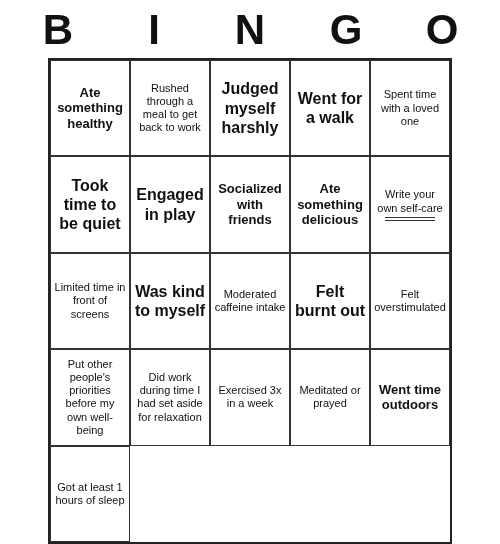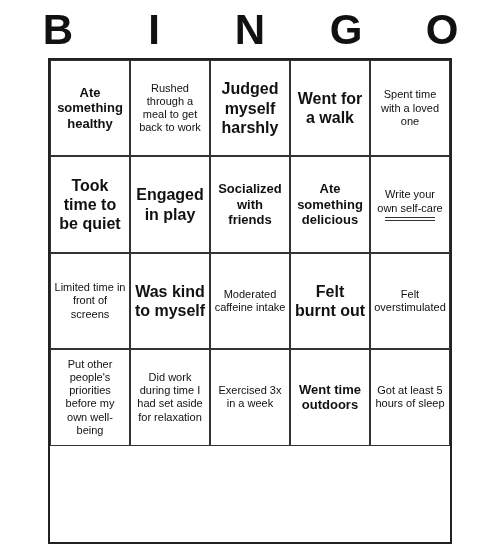--- a/index.html
+++ b/index.html
@@ -96,15 +96,16 @@
     </div>
     </div>
     <div class="bingo-cell">Limited time in front of screens</div>
     <div class="bingo-cell large-text">Was kind to myself</div>
     <div class="bingo-cell">Moderated caffeine intake</div>
     <div class="bingo-cell large-text">Felt burnt out</div>
     <div class="bingo-cell">Felt overstimulated</div>
     <div class="bingo-cell">Put other people's priorities before my own well-being</div>
     <div class="bingo-cell">Did work during time I had set aside for relaxation</div>
     <div class="bingo-cell">Exercised 3x in a week</div>
+    <div class="bingo-cell">Meditated or prayed</div>
     <div class="bingo-cell medium-text">Went time outdoors</div>
-    <div class="bingo-cell">Got at least 5 hours of sleep</div>
+    <div class="bingo-cell">Got at least 1 hours of sleep</div>
   </div>
 
 </body></html>

